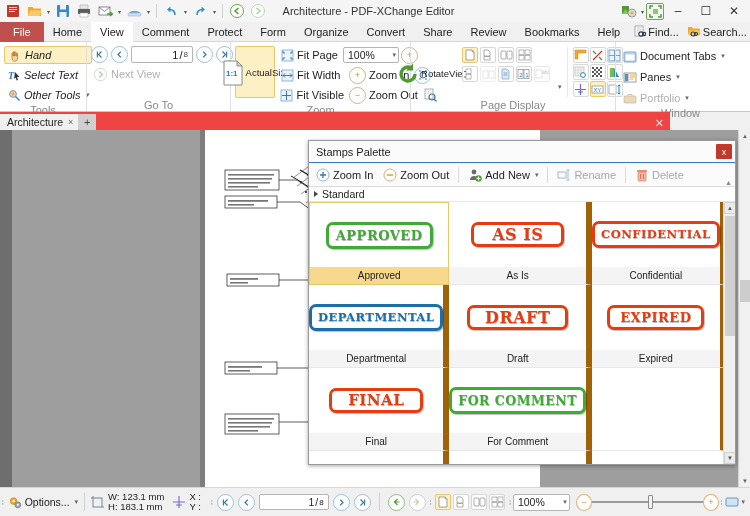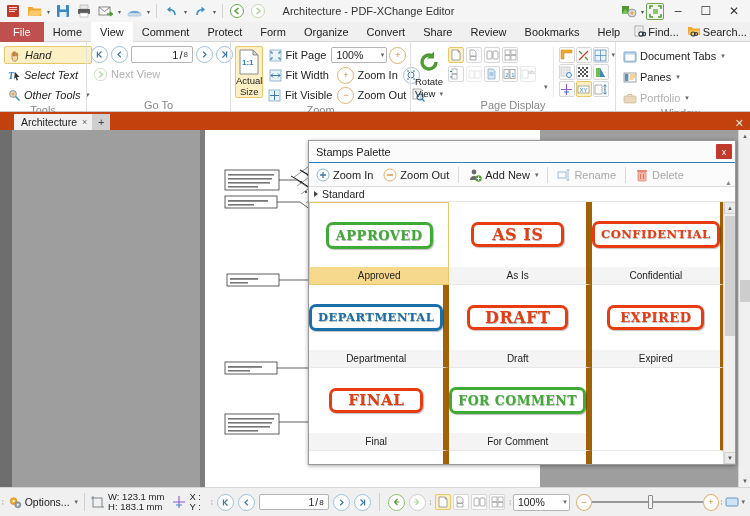--- a/index.html
+++ b/index.html
@@ -69,21 +69,21 @@
   .ritem {
     display: flex; align-items: center; gap: 3px; height: 18px; padding: 0 3px;
     font-size: 11px; color: #222; white-space: nowrap;
   }
   .ritem.disabled { color: #b0b0b0; text-align: right; }
   .ritem.sel { background: #fdf0c4; border: 1px solid #e8c86a; border-radius: 2px; height: 18px; }
   .ic { width: 14px; height: 14px; display: inline-flex; align-items: center; justify-content: center; flex: 0 0 14px; }
   .dd { font-size: 7px; color: #666; margin-left: 2px; }
 
   .bigbtn {
-    width: 40px; display: flex; flex-direction: column; align-items: center; justify-content: space-between;
+    width: 40px; display: flex; flex-direction: row; align-items: center; justify-content: center;
     padding-top: 2px; font-size: 9.5px; color: #222; text-align: center; line-height: 10px;
   }
   .bigbtn.sel { background: #fdf0c4; border: 1px solid #e8c86a; border-radius: 2px; }
 
   .pagebox {
     width: 62px; height: 17px; border: 1px solid #b5b5b5; background: #fff;
     display: flex; align-items: center; justify-content: flex-end; padding-right: 4px;
     font-size: 11px; border-radius: 2px;
   }
   .pagebox .tot { font-size: 8px; color: #444; }
@@ -100,22 +100,22 @@
     display: flex; align-items: center; justify-content: space-between; padding: 0 2px 0 4px;
     font-size: 10.5px; width: 56px;
   }
   .sqbtn { width: 16px; height: 16px; border: 1px solid #d8d8d8; background: #fdfdfd; border-radius: 2px;
     display:flex; align-items:center; justify-content:center; }
   .sqbtn.sel { background: #fdf0c4; border-color: #e8c86a; }
   .grid3 { display: grid; grid-template-columns: repeat(4, 17px); grid-auto-rows: 17px; gap: 1px; }
 
   
   .doctabs {
-    position: absolute; top: 112px; left: 0; width: 750px; height: 18px;
-    background: #c2410c; display: flex; align-items: flex-end; padding-left: 14px;
+    position: absolute; top: 112px; left: 0; width: 670px; height: 18px;
+    background: #ef4444; display: flex; align-items: flex-end;
   }
   .doctab {
     background: #f0f0f0; height: 16px; display: flex; align-items: center; gap: 5px;
     padding: 0 5px 0 7px; font-size: 10.5px; color: #222;
   }
   .doctab .x { font-size: 9px; color: #666; }
   .newtab { width: 18px; height: 16px; background: #cfcfcf; display: flex; align-items: center; justify-content: center;
     font-size: 11px; color: #444; }
   .doctabs .closeall { margin-left: auto; color: #e6e6e6; font-size: 11px; padding-right: 6px; }
 

